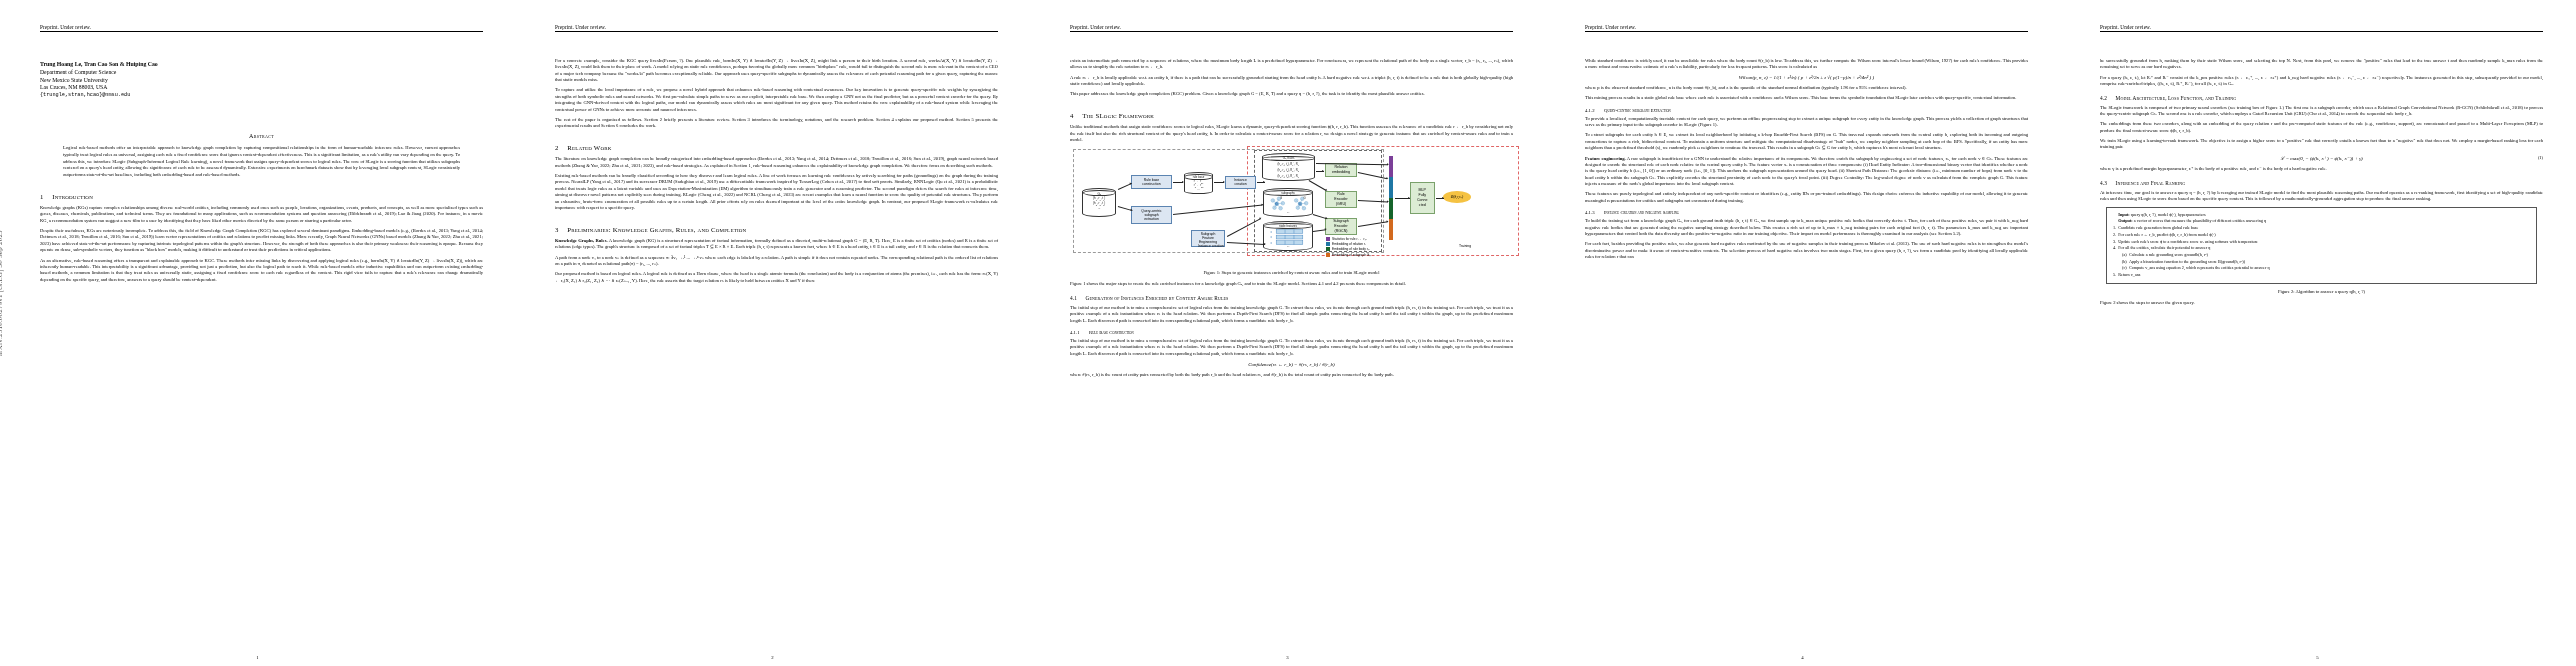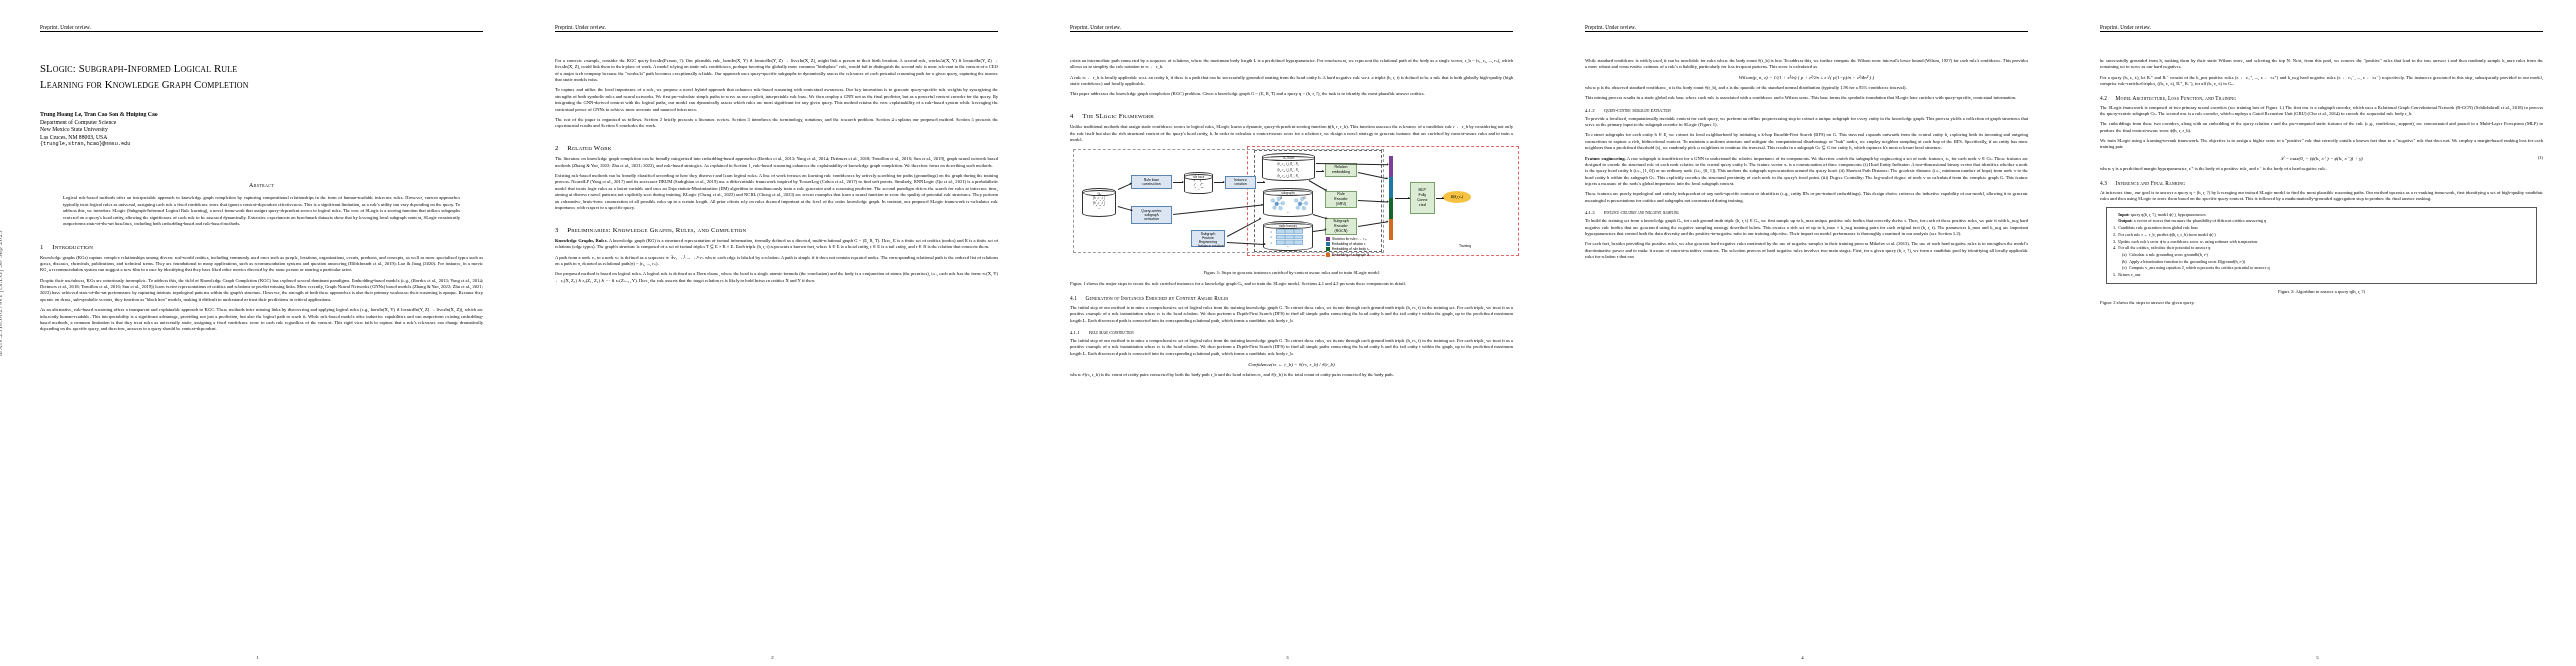--- a/index.html
+++ b/index.html
@@ -236,24 +236,20 @@
 </head>
 <body>
 
 <div class="sheet-strip">
 
   <div class="page">
     <div class="arxiv-stamp">arXiv:2510.00279v1  [cs.LG]  30 Sep 2025</div>
     <div class="page-inner">
       <div class="runhead">Preprint. Under review.</div>
       <div class="body-col">
-        <h1 class="title">
-          <span>SLogic:   Subgraph-Informed  Logical  Rule</span>
-          <span class="ln2">Learning for Knowledge Graph Completion</span>
-        </h1>
         <div class="authors">Trung Hoang Le, Tran Cao Son &amp; Huiping Cao</div>
         <div class="affil">Department of Computer Science</div>
         <div class="affil">New Mexico State University</div>
         <div class="affil">Las Cruces, NM 88003, USA</div>
         <div class="affil email">{trungle,stran,hcao}@nmsu.edu</div>
 
         <div class="abs-head">Abstract</div>
         <p class="abstract">Logical rule-based methods offer an interpretable approach to knowledge graph completion by capturing compositional relationships in the form of human-readable inference rules. However, current approaches typically treat logical rules as universal, assigning each rule a fixed confidence score that ignores context-dependent effectiveness. This is a significant limitation, as a rule's utility can vary depending on the query. To address this, we introduce SLogic (Subgraph-Informed Logical Rule learning), a novel framework that assigns query-dependent scores to logical rules. The core of SLogic is a scoring function that utilizes subgraphs centered on a query's head entity, allowing the significance of each rule to be assessed dynamically. Extensive experiments on benchmark datasets show that by leveraging local subgraph context, SLogic consistently outperforms state-of-the-art baselines, including both embedding-based and rule-based methods.</p>
 
         <h2 class="sec">

